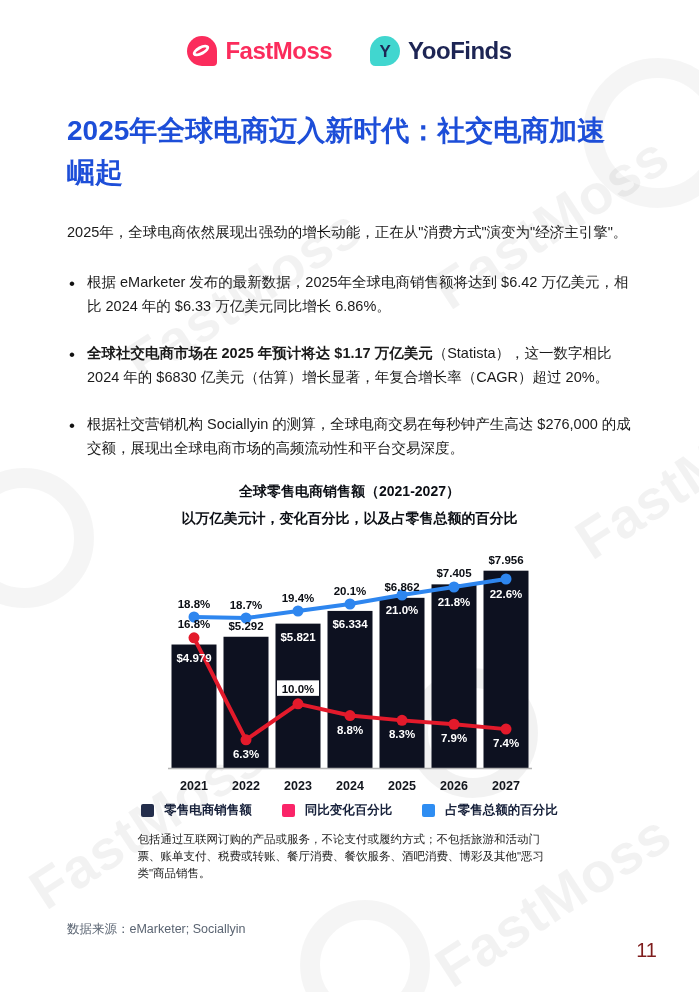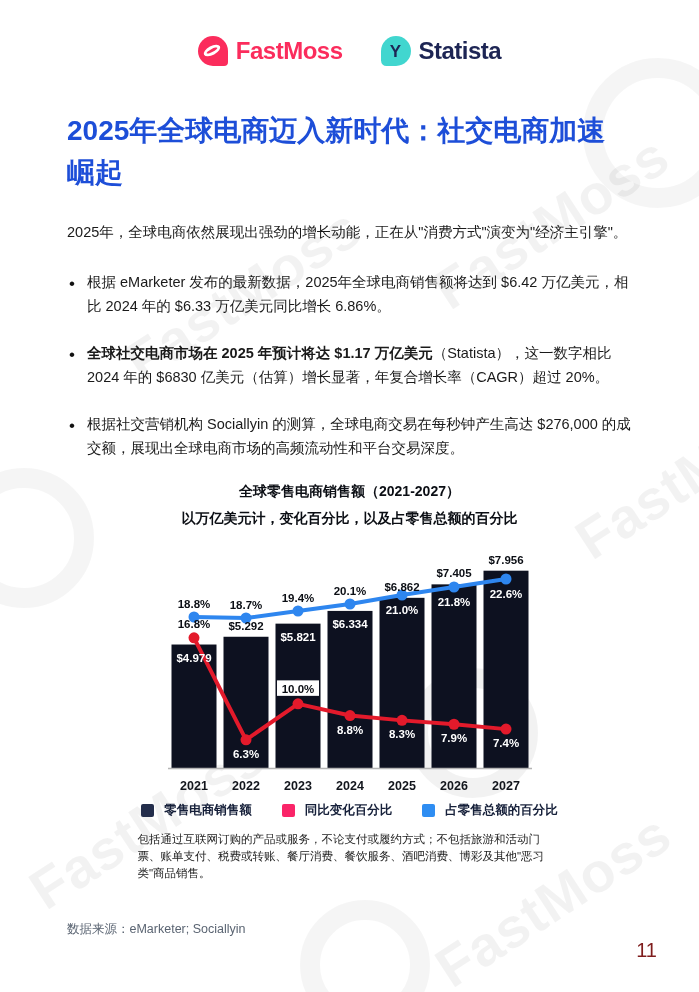--- a/index.html
+++ b/index.html
@@ -69,21 +69,21 @@
       <div class="brand">
         <span class="fm-icon">
             <span class="dish"></span>
           </span>
         <span class="fm-word">FastMoss</span>
       </div>
       <div class="brand">
         <span class="yf-icon">
             <span class="y">Y</span>
           </span>
-        <span class="yf-word">Statista</span>
+        <span class="yf-word">YooFinds</span>
       </div>
     </div>
 
     <h1 class="title">2025年全球电商迈入新时代：社交电商加速崛起</h1>
 
     <p class="intro">2025年，全球电商依然展现出强劲的增长动能，正在从"消费方式"演变为"经济主引擎"。</p>
 
     <ul class="bullets">
       <li><span class="b"></span><span>根据 eMarketer 发布的最新数据，2025年全球电商销售额将达到 $6.42 万亿美元，相比 2024 年的 $6.33 万亿美元同比增长 6.86%。</span></li>
       <li><span class="b">全球社交电商市场在 2025 年预计将达 $1.17 万亿美元</span><span>（Statista），这一数字相比 2024 年的 $6830 亿美元（估算）增长显著，年复合增长率（CAGR）超过 20%。</span></li>

